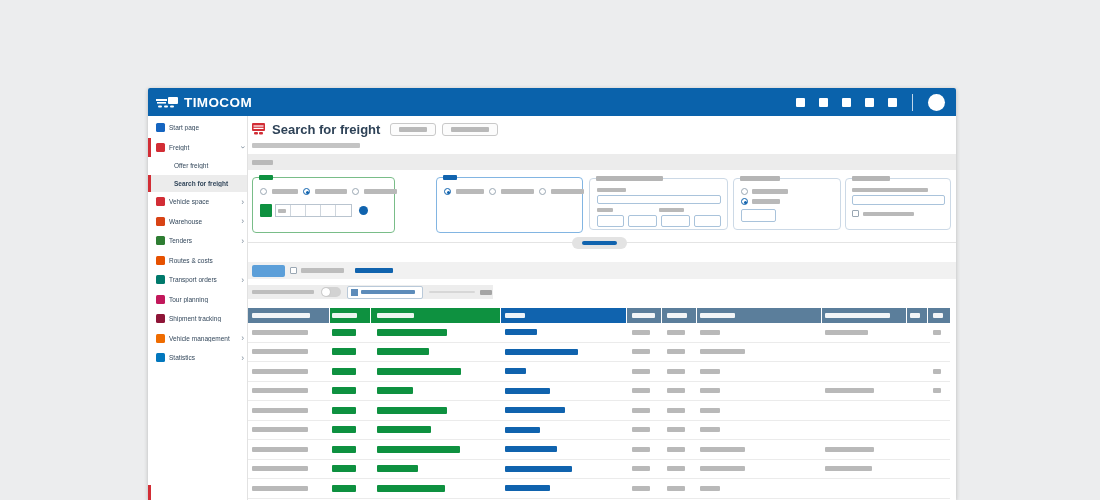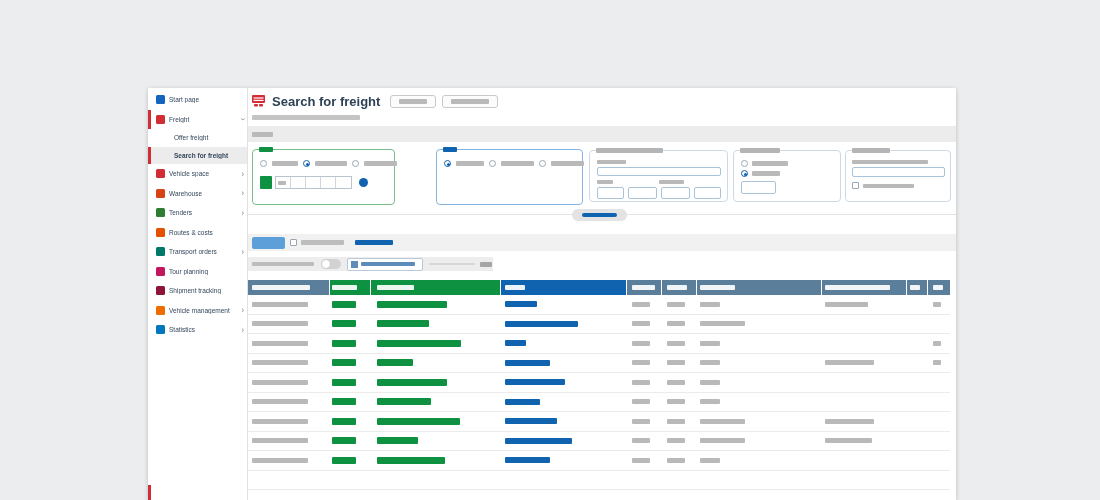--- a/index.html
+++ b/index.html
@@ -113,20 +113,42 @@
   .hbar { height:5px; background:rgba(255,255,255,.92); border-radius:1px; }
   .trow { display:flex; gap:1px; height:19.5px; border-bottom:1px solid #ebebeb; background:#fff; }
   .td { display:flex; align-items:center; flex:none; }
   .b { border-radius:1px; }
 </style>
 </head>
 <body>
 
 <div class="window">
 
+  <div class="app-header">
+    <div class="logo">
+      <svg width="23" height="13" viewBox="0 0 23 13">
+        <rect x="0" y="3" width="11" height="2" fill="#fff"></rect>
+        <rect x="1" y="6" width="9" height="1.6" fill="#fff"></rect>
+        <rect x="12" y="1" width="10" height="7" fill="#fff" rx="1"></rect>
+        <rect x="2" y="9.5" width="4" height="2" fill="#fff" rx="1"></rect>
+        <rect x="8" y="9.5" width="4" height="2" fill="#fff" rx="1"></rect>
+        <rect x="14" y="9.5" width="4" height="2" fill="#fff" rx="1"></rect>
+      </svg>
+      <span>TIMOCOM</span>
+    </div>
+    <div class="header-right">
+      <span class="hicon"></span>
+      <span class="hicon"></span>
+      <span class="hicon"></span>
+      <span class="hicon"></span>
+      <span class="hicon"></span>
+      <span class="hdivider"></span>
+      <span class="avatar"></span>
+    </div>
+  </div>
 
   <div class="app-body">
 
     <nav class="sidebar">
       <div class="red-sliver"></div>
     <div class="side-item">
           <span class="side-icon" style="background: rgb(21, 101, 192);"></span>
           <span class="side-label">Start page</span>
         </div>
         <div class="side-item accent">

